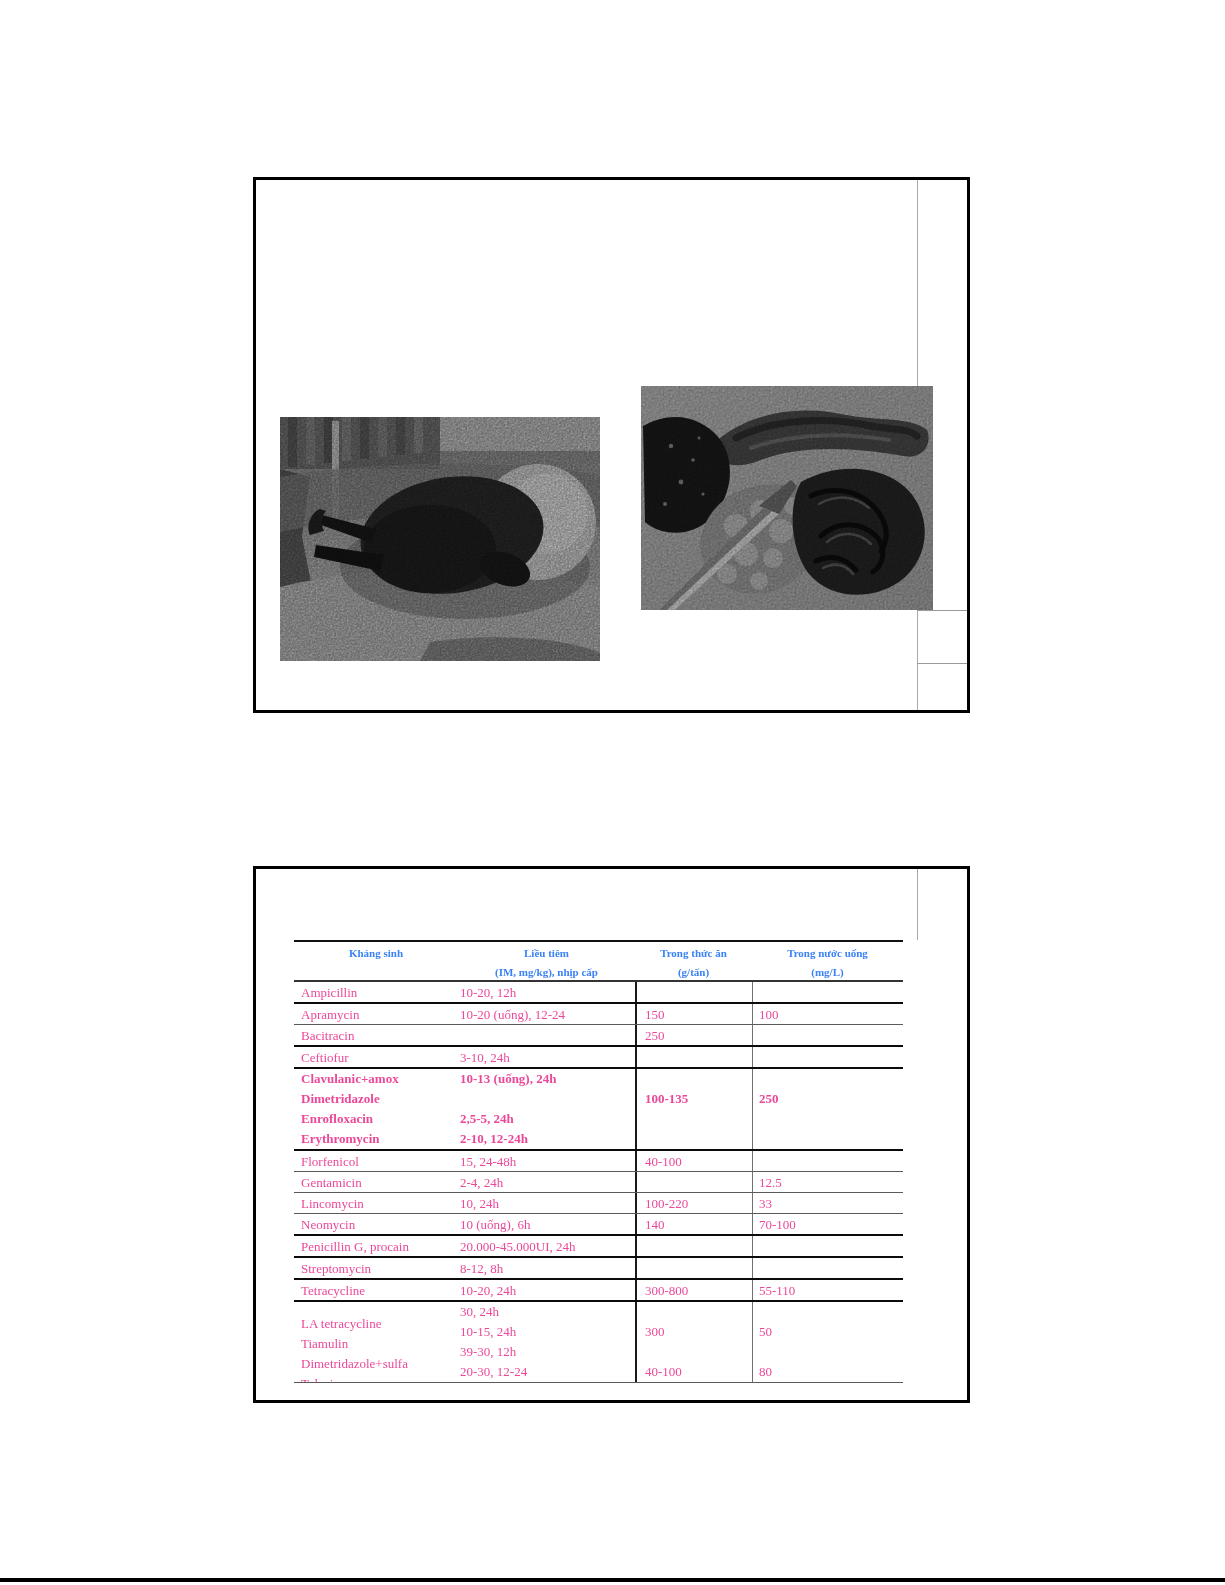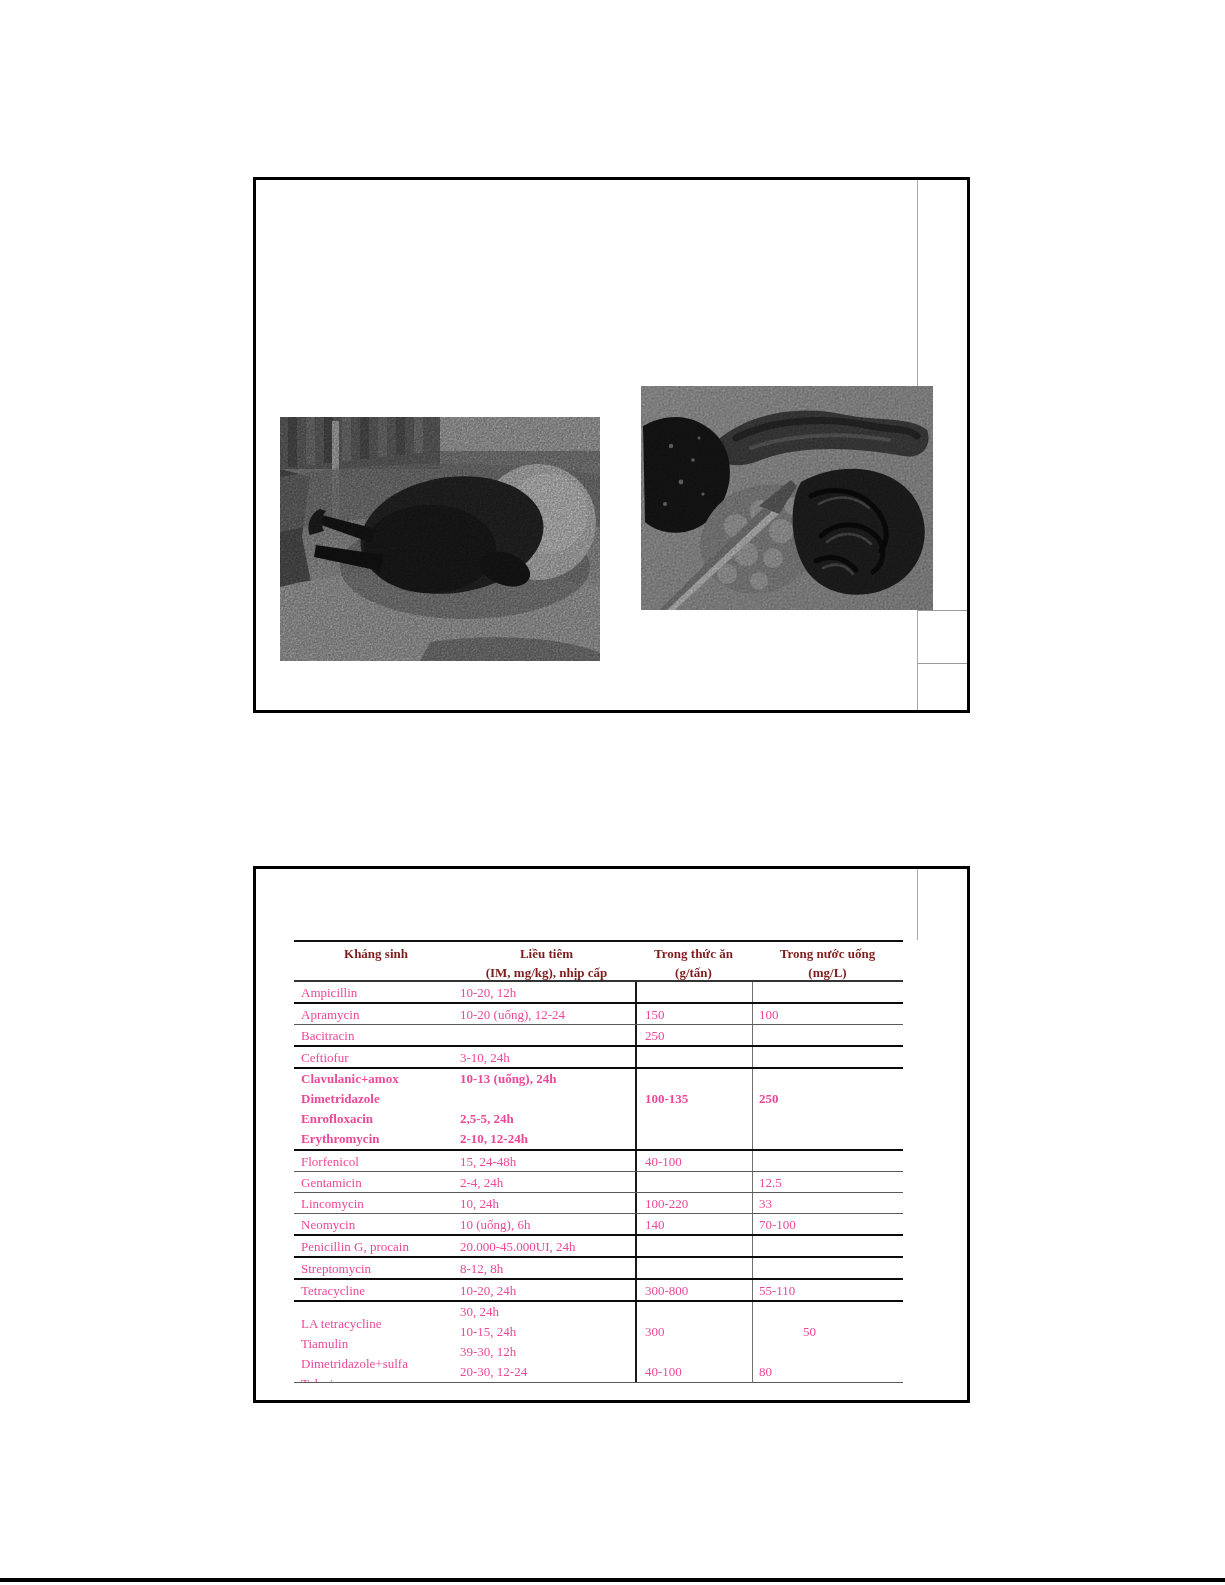--- a/index.html
+++ b/index.html
@@ -30,22 +30,22 @@
   }
   .trow.thick{border-bottom:2.5px solid #0b0b0b;}
   .c{
     font-size:13px;line-height:19px;color:#ec4899;white-space:nowrap;overflow:hidden;
     box-sizing:border-box;padding:1px 2px 0 7px;
   }
   .c.dose{padding-left:2px;}
   .c.feed{border-left:2px solid #1a1a1a;padding-left:8px;position:relative;}
   .c.water{border-left:1px solid #707070;padding-left:6px;position:relative;}
   .c.hc{
-    font-weight:bold;color:#7f1d1d;text-align:center;padding:2px 1px 0 1px;
-    line-height:19px;font-size:13px;
+    font-weight:bold;color:#3b82f6;text-align:center;padding:2px 1px 0 1px;
+    line-height:19px;font-size:11px;
   }
   .gl{height:20px;line-height:20px;}
   #page-bottom-bar{position:absolute;left:0;top:1578px;width:1225px;height:4px;background:#000;}
 </style>
 </head>
 <body>
 
 <div id="slide1" class="slide">
 
   <div class="vline" style="left:661px;top:0;height:530px;"></div>
@@ -284,20 +284,20 @@
           <div class="gl">30, 24h</div>
           <div class="gl">10-15, 24h</div>
           <div class="gl">39-30, 12h</div>
           <div class="gl">20-30, 12-24</div>
         </div>
         <div class="c feed">
           <div class="gl" style="position: absolute; top: 20px; left: 8px;">300</div>
           <div class="gl" style="position: absolute; top: 60px; left: 8px;">40-100</div>
         </div>
         <div class="c water">
-          <div class="gl" style="position: absolute; top: 20px; left: 6px; margin-left: 44px;">50</div>
+          <div class="gl" style="position: absolute; top: 20px; left: 6px;">50</div>
           <div class="gl" style="position: absolute; top: 60px; left: 6px;">80</div>
         </div>
       </div>
     </div>
 </div>
 
 <div id="page-bottom-bar"></div>
 
 </body></html>

